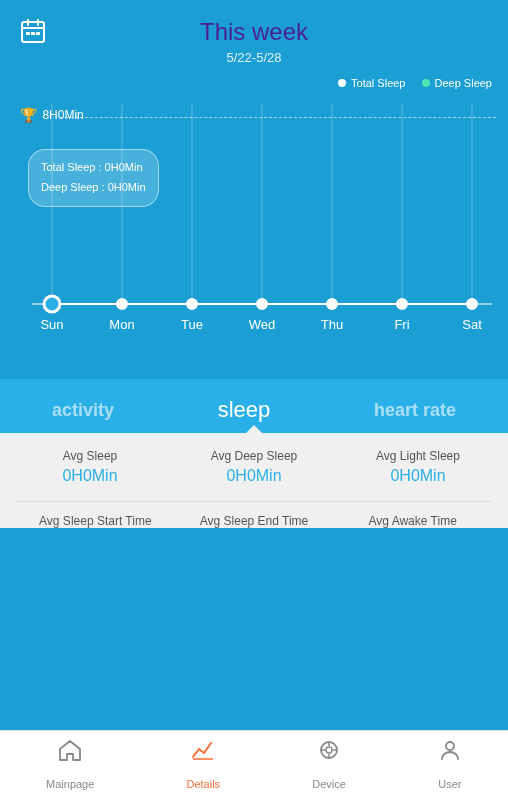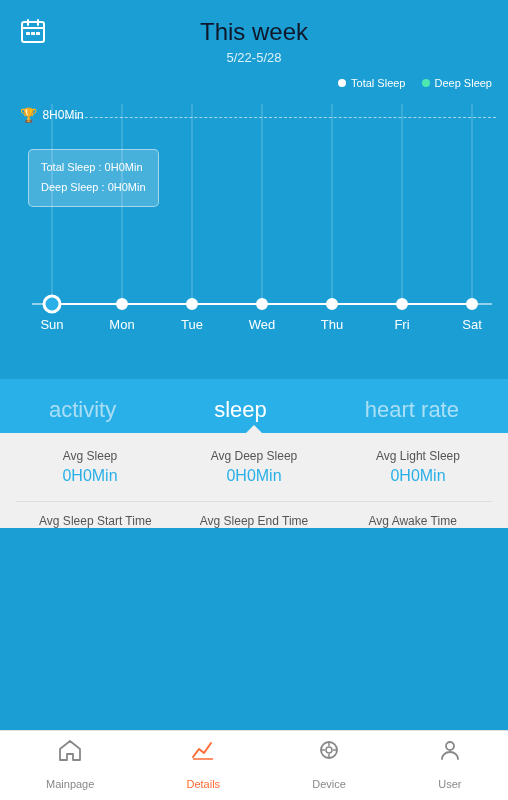--- a/index.html
+++ b/index.html
@@ -13,21 +13,21 @@
     }
 
     
     .header {
       background: #1a9ed4;
       text-align: center;
       padding: 18px 0 8px;
       position: relative;
     }
     .header-title {
-      color: #0f172a;
+      color: #4c1d95;
       font-size: 24px;
       font-weight: 400;
     }
     .header-date {
       color: rgba(255,255,255,0.85);
       font-size: 13px;
       margin-top: 4px;
     }
     .calendar-icon {
       position: absolute;
@@ -92,40 +92,40 @@
       margin-top: 10px;
     }
 
     
     .tooltip-box {
       position: absolute;
       left: 28px;
       top: 60px;
       background: rgba(255,255,255,0.2);
       border: 1px solid rgba(255,255,255,0.5);
-      border-radius: 5px;
+      border-radius: 17px;
       padding: 8px 12px;
       color: white;
       font-size: 11px;
       line-height: 1.8;
     }
 
     
     .tabs-container {
       background: #2ab0e8;
       display: flex;
       justify-content: space-around;
       align-items: center;
       padding: 14px 0 6px;
       position: relative;
     }
     .tab-item {
       color: rgba(255,255,255,0.6);
-      font-size: 22px;
-      font-weight: 400;
+      font-size: 18px;
+      font-weight: 700;
       cursor: pointer;
       padding: 4px 20px;
     }
     .tab-item.active {
       color: white;
       font-size: 22px;
       font-weight: 400;
     }
     .tab-indicator {
       position: absolute;

